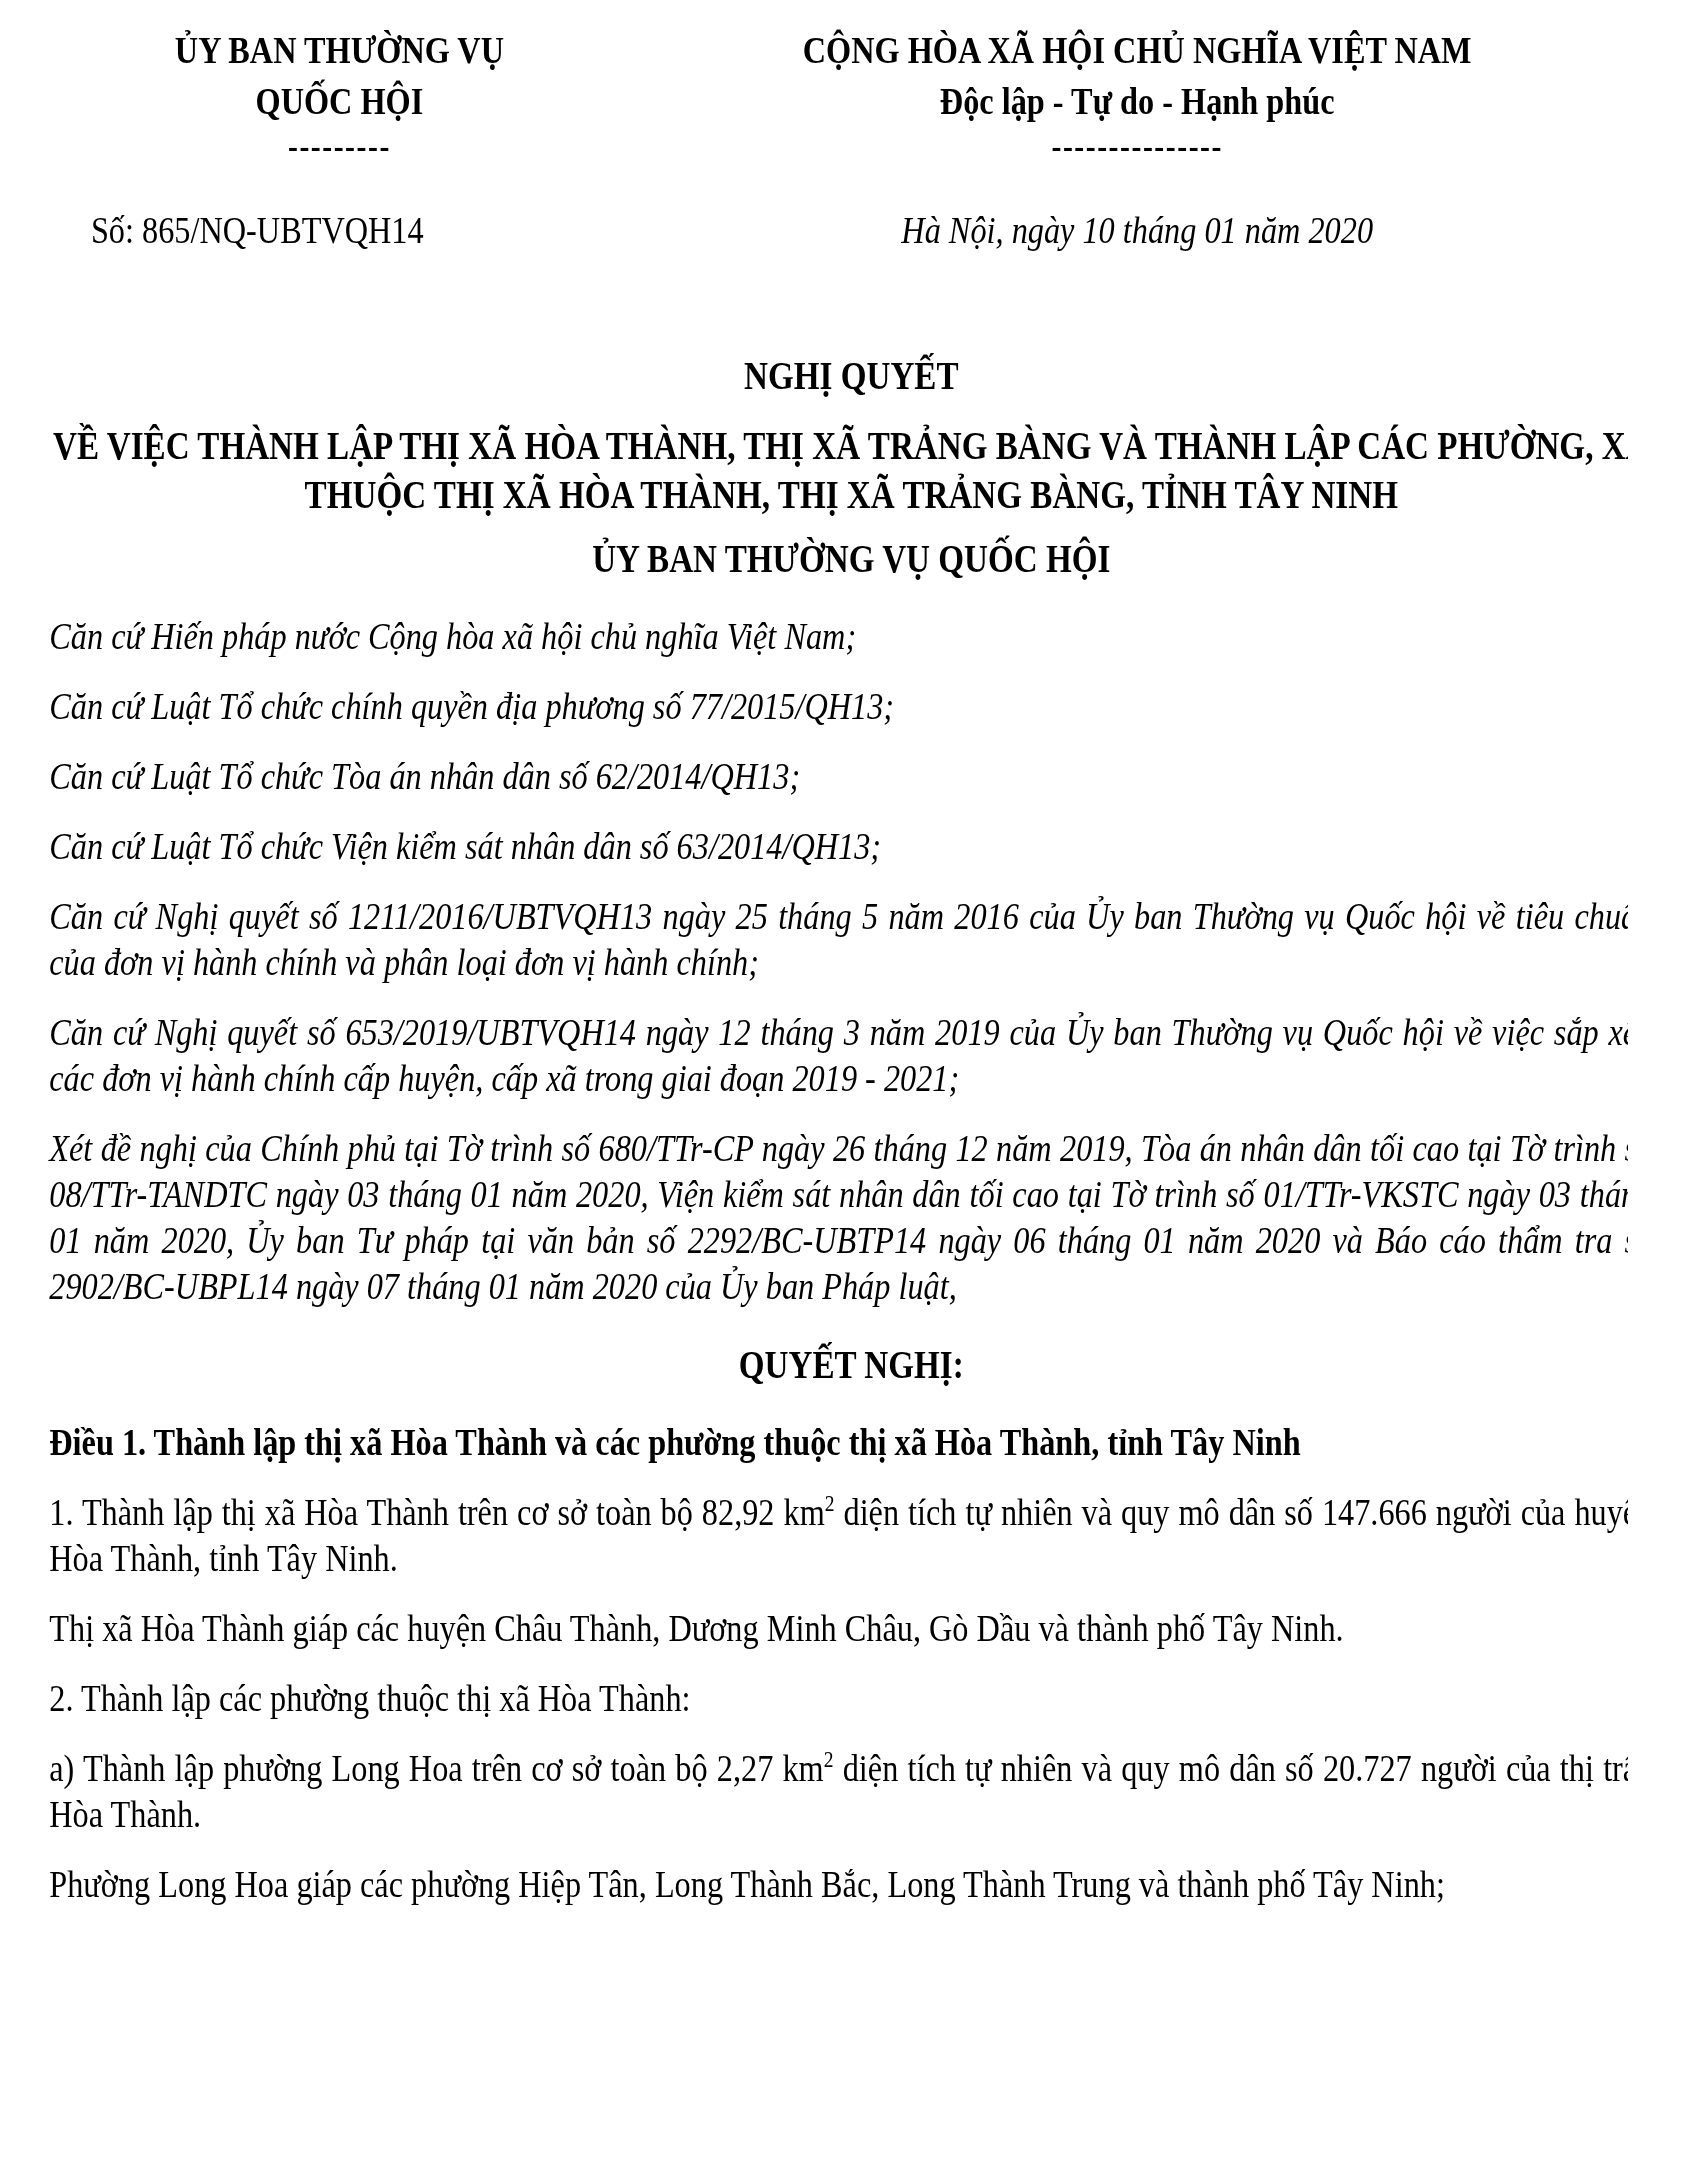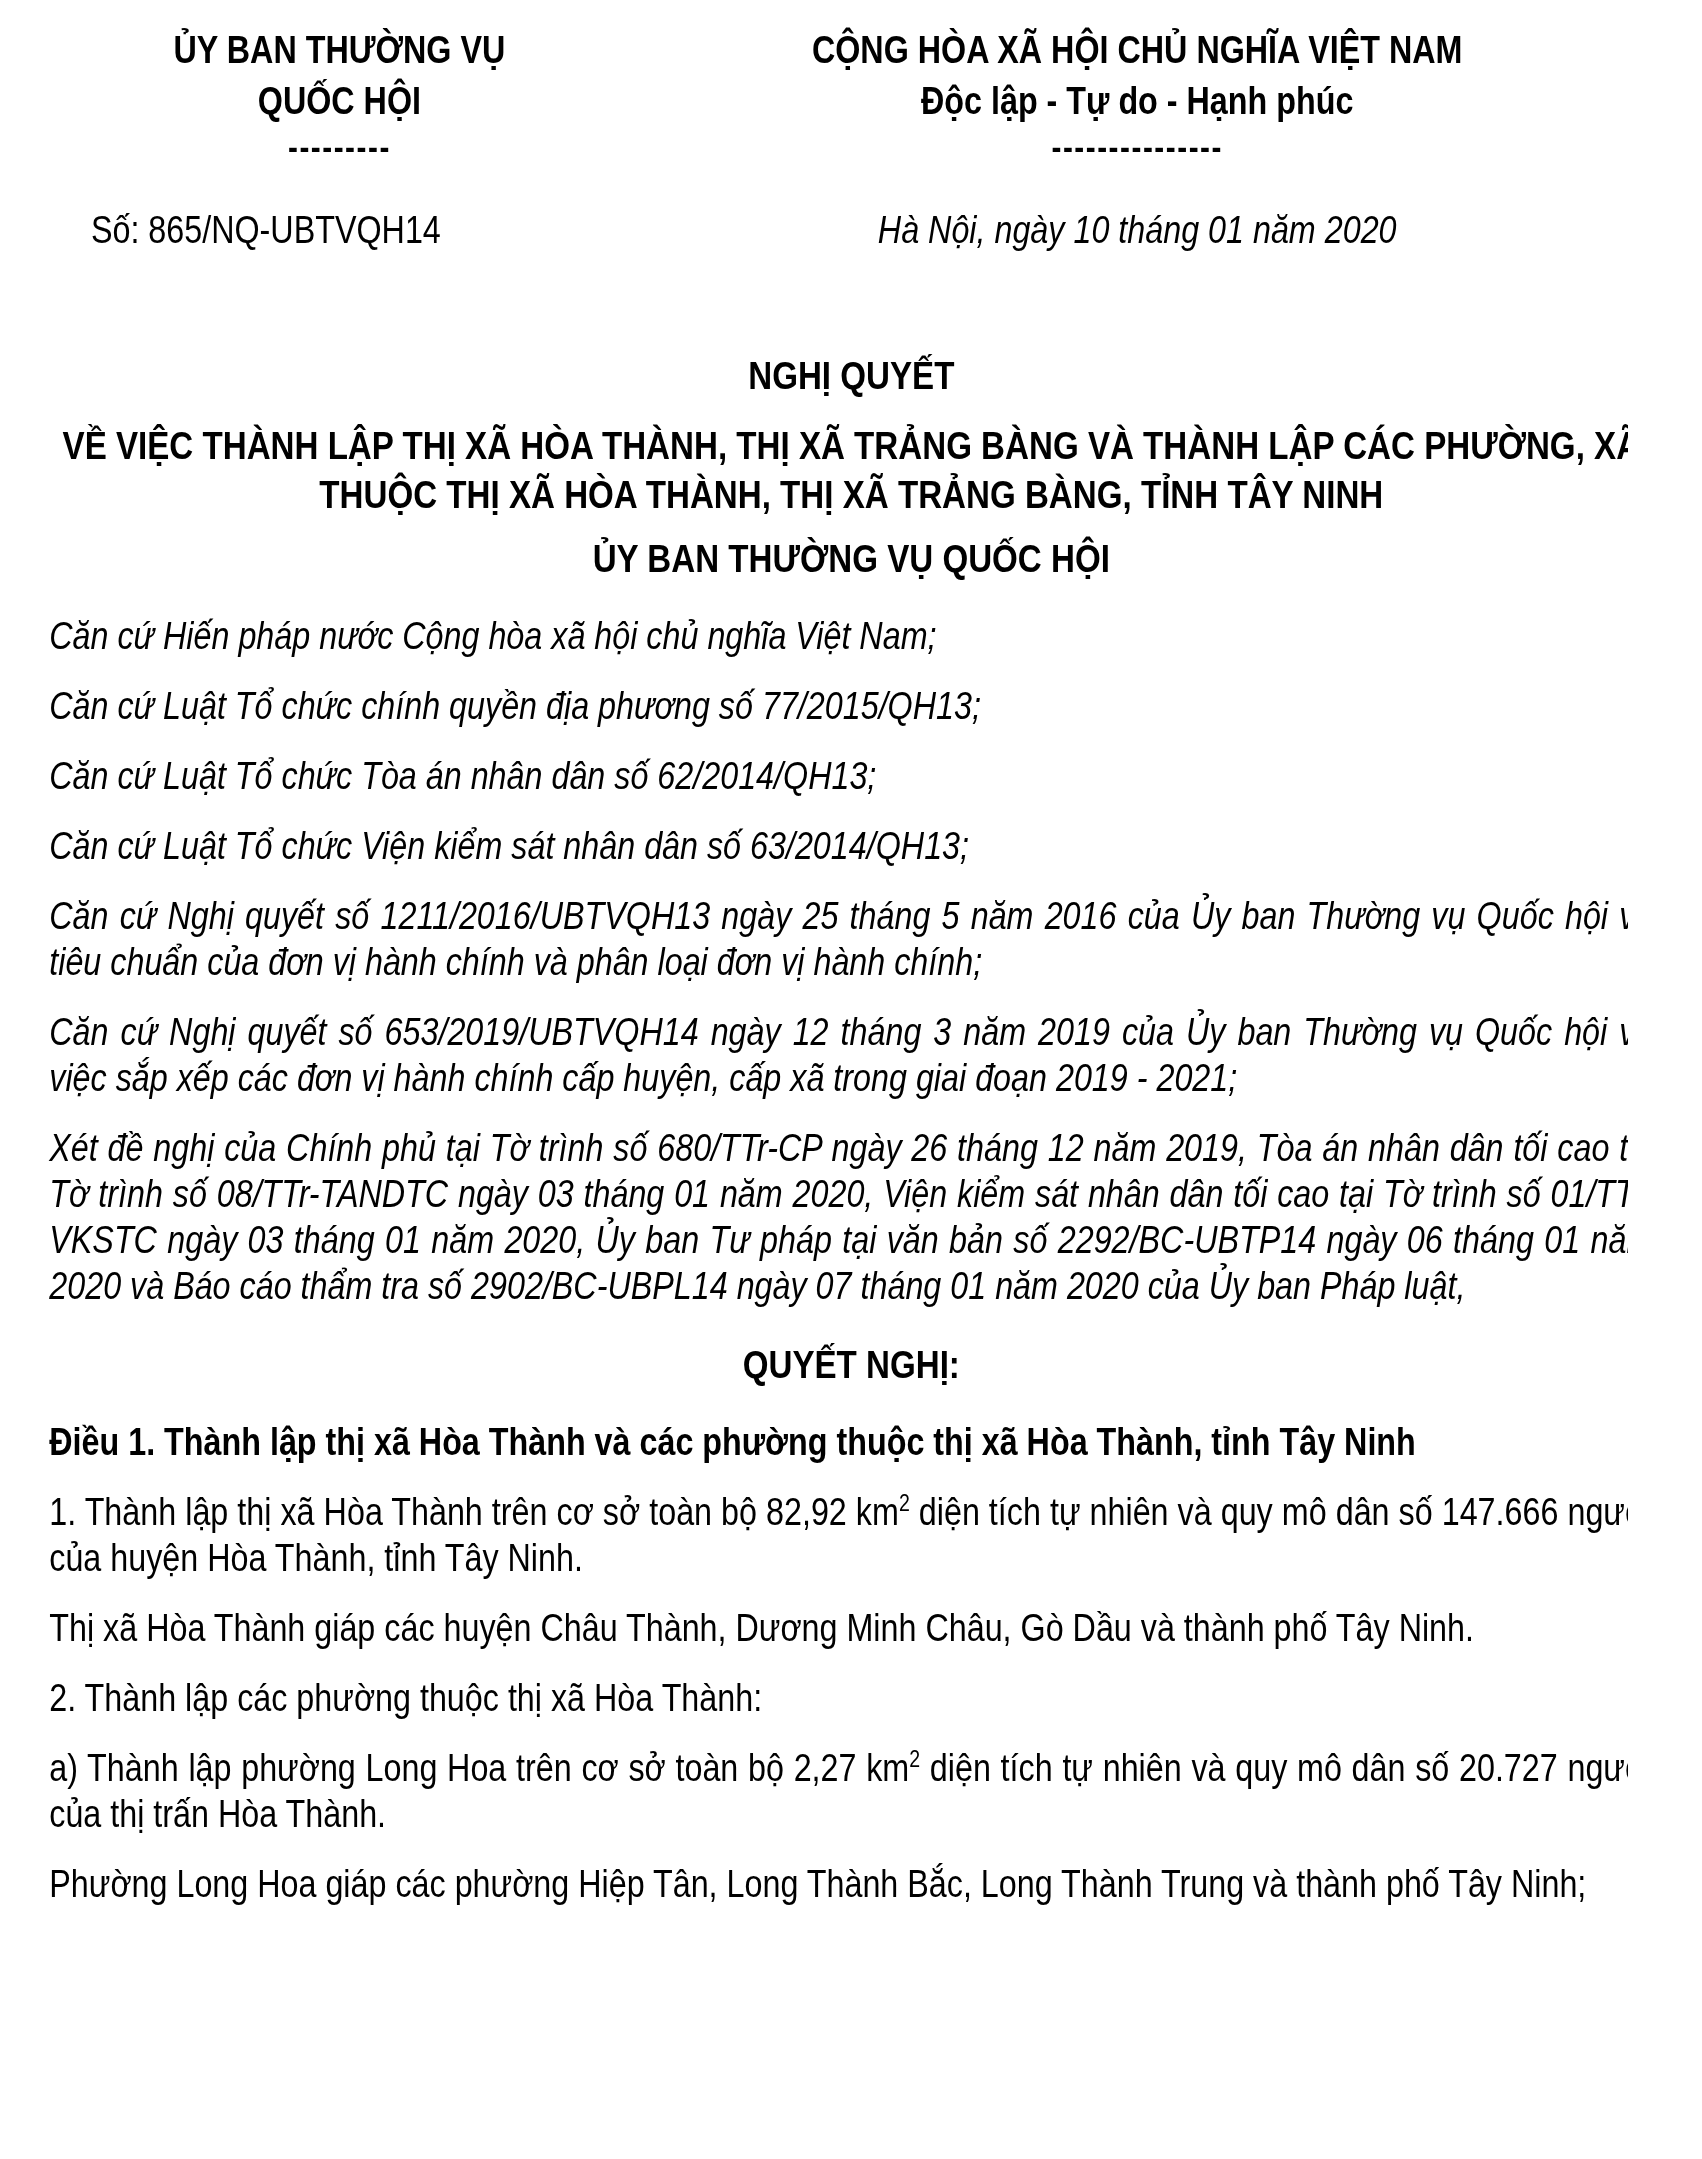--- a/index.html
+++ b/index.html
@@ -3,21 +3,21 @@
 <meta charset="utf-8">
 <style>
   html, body { margin: 0; padding: 0; background: #ffffff; }
   .page {
     position: relative;
     width: 1628px;
     height: 2159px;
     overflow: hidden;
     background: #ffffff;
     color: #000000;
-    font-family: Liberation Sans, sans-serif;
+    font-family: Liberation Serif, serif;
   }
   
   .condense {
     width: 2004px;
     transform: scaleX(0.8496);
     transform-origin: 0 0;
     box-sizing: border-box;
     padding: 25px 58px 0 58px;
   }
   .hdr { display: flex; justify-content: space-between; align-items: flex-start; }

